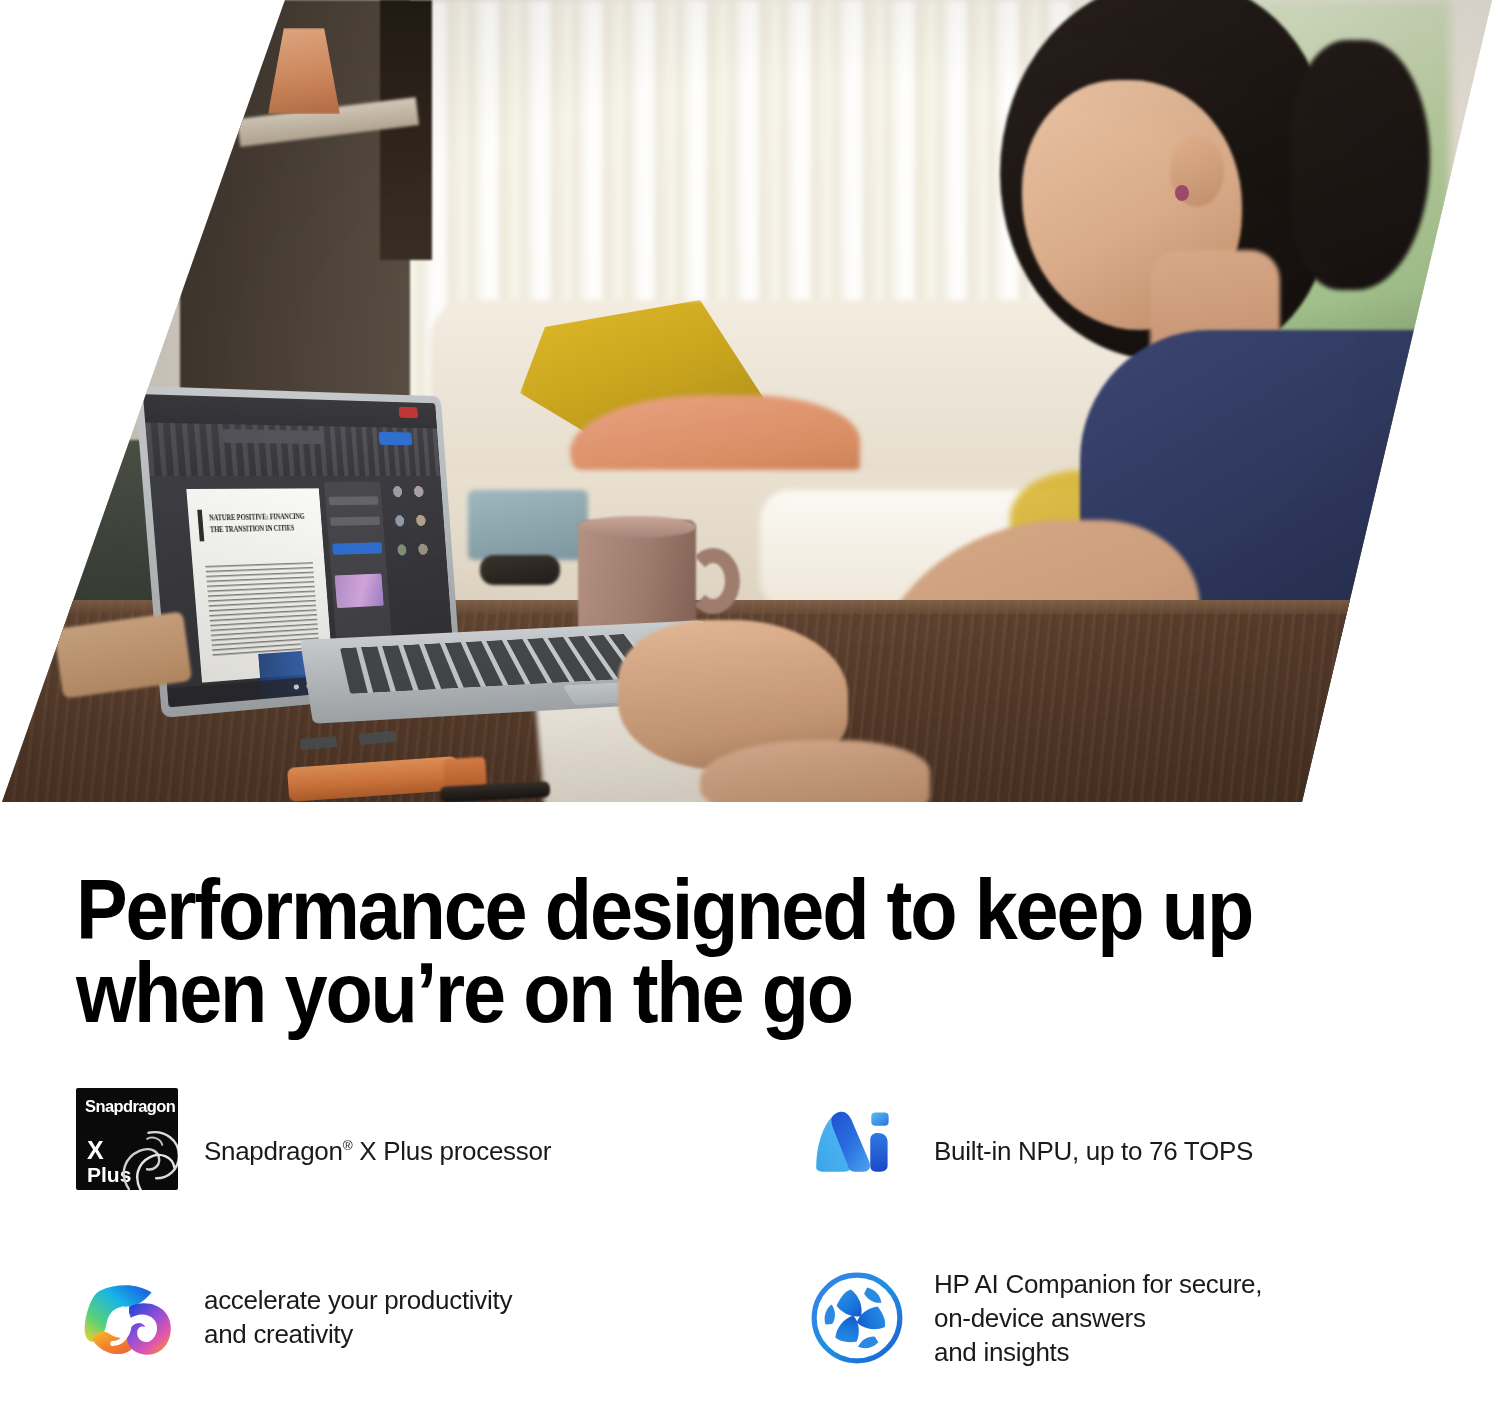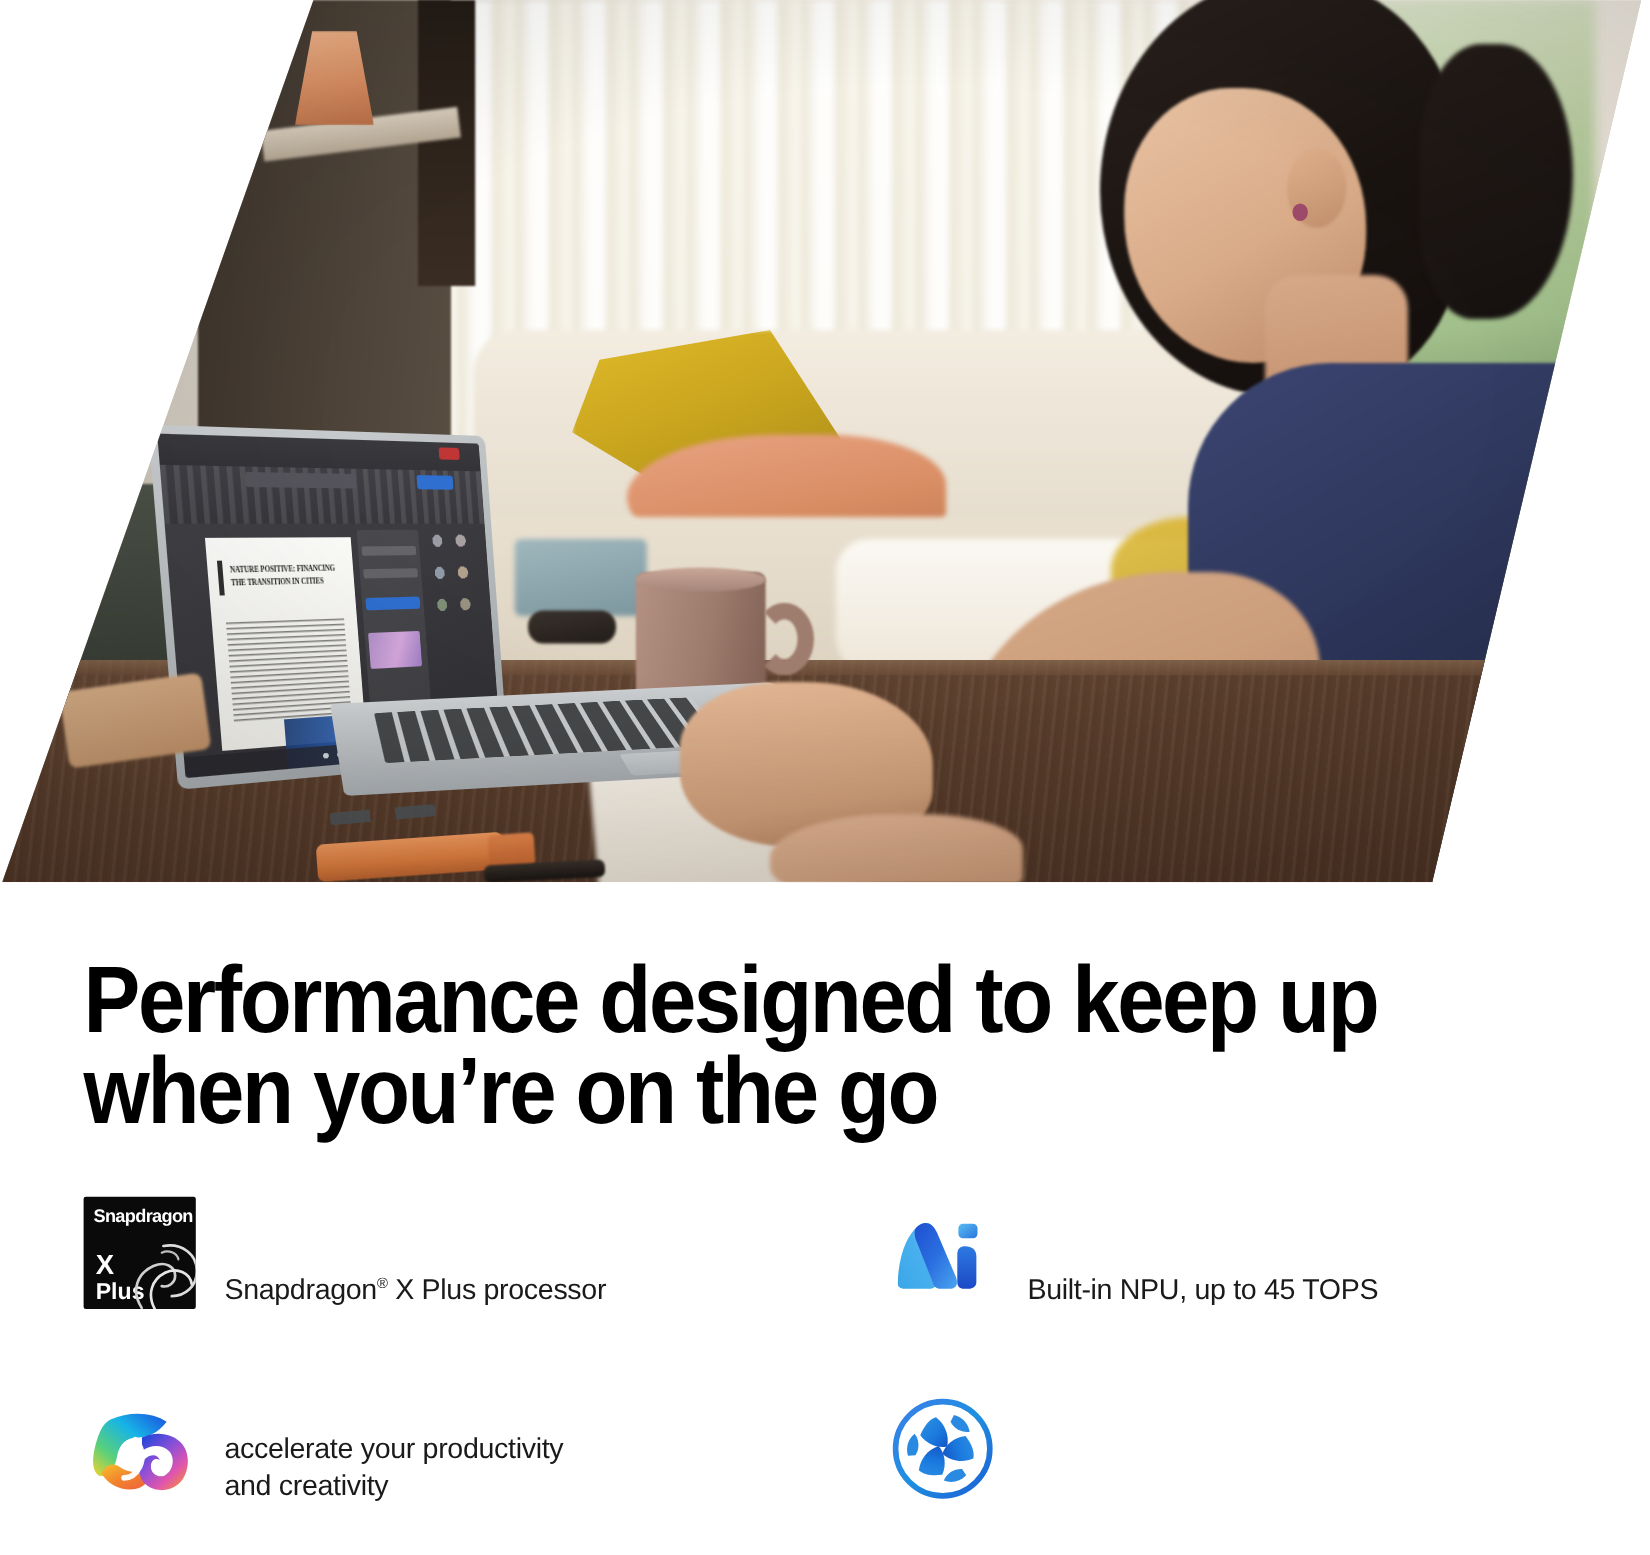--- a/index.html
+++ b/index.html
@@ -588,21 +588,21 @@
     top: 1088px;
     width: 1500px;
   }
   .feature-row { position: absolute; width: 1500px; }
   .feature-row.row-1 { top: 0; }
   .feature-row.row-2 { top: 178px; }
 
   .feature {
     position: absolute;
     display: flex;
-    align-items: flex-end;
+    align-items: center;
     gap: 26px;
   }
   .feature.col-left  { left: 76px;  width: 660px; }
   .feature.col-right { left: 806px; width: 660px; }
 
   .feature-icon {
     flex: 0 0 auto;
     width: 102px;
     height: 102px;
     position: relative;
@@ -817,21 +817,21 @@
             <path d="M10 78 C10 54 18 34 28 26 C36 20 44 24 44 36 L44 78 C44 80 42 82 38 82 L16 82 C12 82 10 80 10 78 Z" fill="url(#aiLeft)"></path>
 
             <path d="M28 26 C34 21 41 23 45 32 L62 72 C64 78 62 82 56 82 L48 82 C44 82 42 80 41 76 L26 38 C24 31 25 28 28 26 Z" fill="url(#aiMid)"></path>
 
             <path d="M70 44 C76 44 80 47 80 53 L80 76 C80 80 77 82 73 82 L69 82 C65 82 63 80 63 76 L63 51 C63 46 66 44 70 44 Z" fill="url(#aiStem)"></path>
 
             <rect x="64" y="24" width="17" height="13" rx="4" fill="url(#aiDot)"></rect>
           </svg>
         </div>
         <div class="feature-text">
-          <span class="ln">Built-in NPU, up to 45 TOPS</span>
+          <span class="ln">Built-in NPU, up to 76 TOPS</span>
         </div>
       </div>
     </div>
 
     <div class="feature-row row-2">
 
       <div class="feature col-left">
         <div class="feature-icon">
           <svg class="copilot-icon" viewBox="0 0 100 100">
             <defs>
@@ -896,17 +896,22 @@
               <path d="M44 22 C52 28 56 38 54 48 C46 50 36 46 30 38 C34 29 38 24 44 22 Z" transform="rotate(240 50 50)"></path>
             </g>
 
             <g fill="#2a8ae2">
               <path d="M60 20 C68 22 73 28 74 35 C67 36 60 32 57 26 Z" transform="rotate(0 50 50)"></path>
               <path d="M60 20 C68 22 73 28 74 35 C67 36 60 32 57 26 Z" transform="rotate(120 50 50)"></path>
               <path d="M60 20 C68 22 73 28 74 35 C67 36 60 32 57 26 Z" transform="rotate(240 50 50)"></path>
             </g>
           </svg>
         </div>
+        <div class="feature-text multiline">
+          <span class="ln">HP AI Companion for secure,</span>
+          <span class="ln">on-device answers</span>
+          <span class="ln">and insights</span>
+        </div>
       </div>
     </div>
 
   </div>
 </div>
 
 </body></html>

